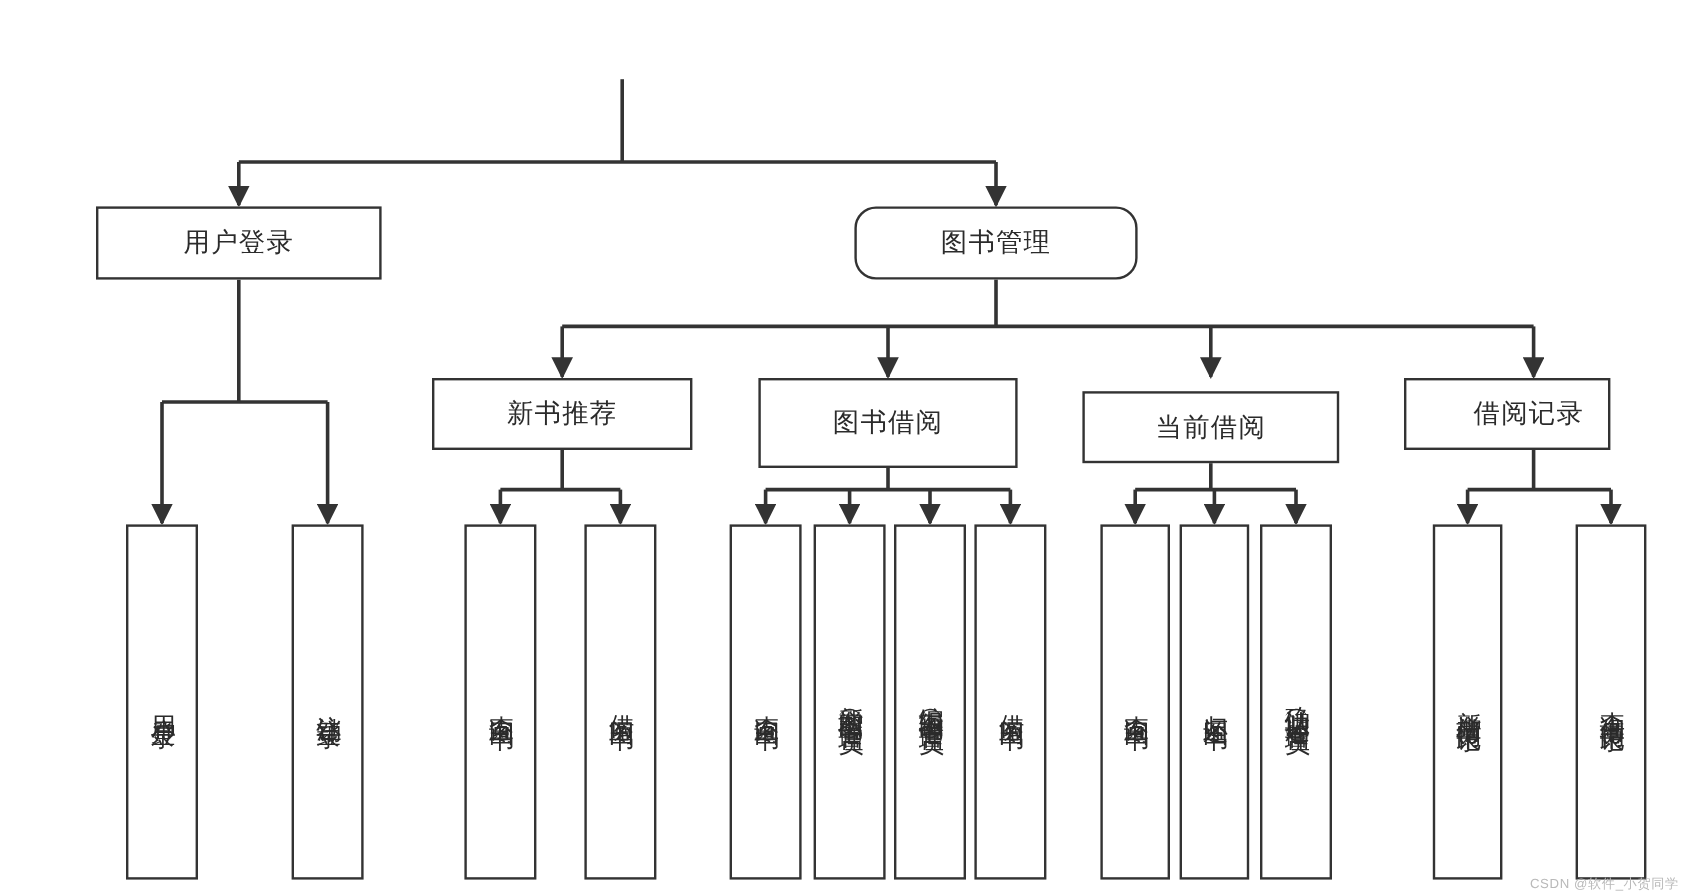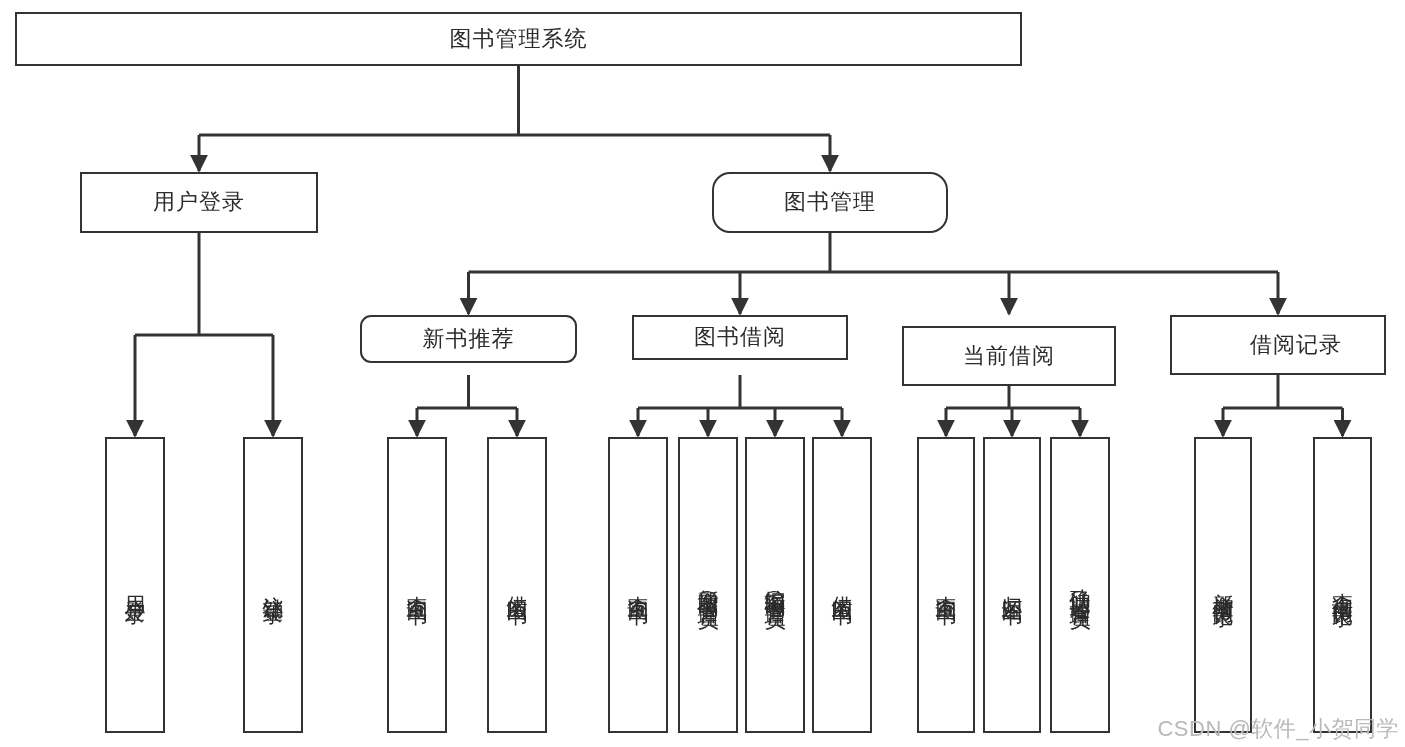--- a/index.html
+++ b/index.html
@@ -55,21 +55,21 @@
   }
   .node.vert .vlabel {
     writing-mode: vertical-rl;
     text-orientation: upright;
     display: block;
   }
   #watermark {
     position: absolute;
     right: 6px;
     bottom: 3px;
-    font-size: 22px;
+    font-size: 11px;
     color: #b9b9b9;
     white-space: nowrap;
     letter-spacing: 0.5px;
     margin-left: 20px;
   }
 </style>
 </head>
 <body>
 
 <div id="canvas">
@@ -110,41 +110,38 @@
         <path d="M 946 408 L 946 436" marker-end="url(#arrow)"></path>
         <path d="M 1012 408 L 1012 436" marker-end="url(#arrow)"></path>
         <path d="M 1080 408 L 1080 436" marker-end="url(#arrow)"></path>
         <path d="M 1278 375 L 1278 408"></path>
         <path d="M 1223 408 L 1342.5 408"></path>
         <path d="M 1223 408 L 1223 436" marker-end="url(#arrow)"></path>
         <path d="M 1342.5 408 L 1342.5 436" marker-end="url(#arrow)"></path>
       </g>
   </svg>
 
-  <div class="node horiz" style="left: 15px; top: 12px; width: 1007px; height: 54px;">
-    <span>图书管理系统</span>
-  </div>
 
   <div class="node horiz" style="left: 80px; top: 172px; width: 238px; height: 61px;">
     <span>用户登录</span>
   </div>
   <div class="node horiz" style="left: 712px; top: 172px; width: 236px; height: 61px; border-radius: 18px;">
     <span>图书管理</span>
   </div>
 
-  <div class="node horiz" style="left: 360px; top: 315px; width: 217px; height: 48px; border-radius: 11px;">
+  <div class="node horiz" style="left: 360px; top: 315px; width: 217px; height: 60px;">
     <span>新书推荐</span>
   </div>
-  <div class="node horiz" style="left: 632px; top: 315px; width: 216px; height: 45px;">
+  <div class="node horiz" style="left: 632px; top: 315px; width: 216px; height: 75px;">
     <span>图书借阅</span>
   </div>
   <div class="node horiz" style="left: 902px; top: 326px; width: 214px; height: 60px;">
     <span>当前借阅</span>
   </div>
-  <div class="node horiz" style="left: 1170px; top: 315px; width: 216px; height: 60px; padding-left: 36px;">
+  <div class="node horiz" style="left: 1170px; top: 315px; width: 172px; height: 60px; padding-left: 36px;">
     <span>借阅记录</span>
   </div>
 
   <div class="node vert" style="left: 105px; top: 437px; width: 60px; height: 296px;">
     <span class="vlabel">用户登录</span>
   </div>
   <div class="node vert" style="left: 243px; top: 437px; width: 60px; height: 296px;">
     <span class="vlabel">注销登录</span>
   </div>
   <div class="node vert" style="left: 387px; top: 437px; width: 60px; height: 296px;">

